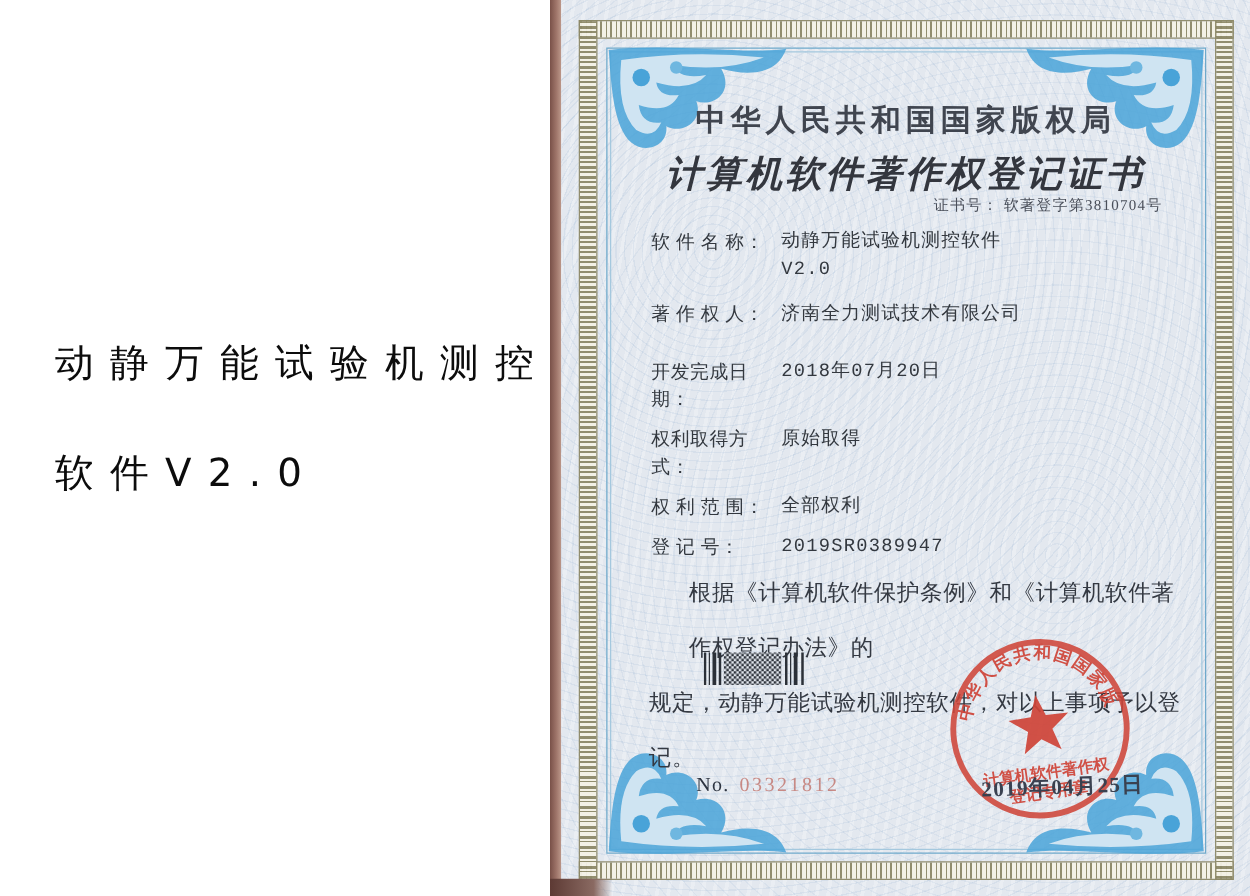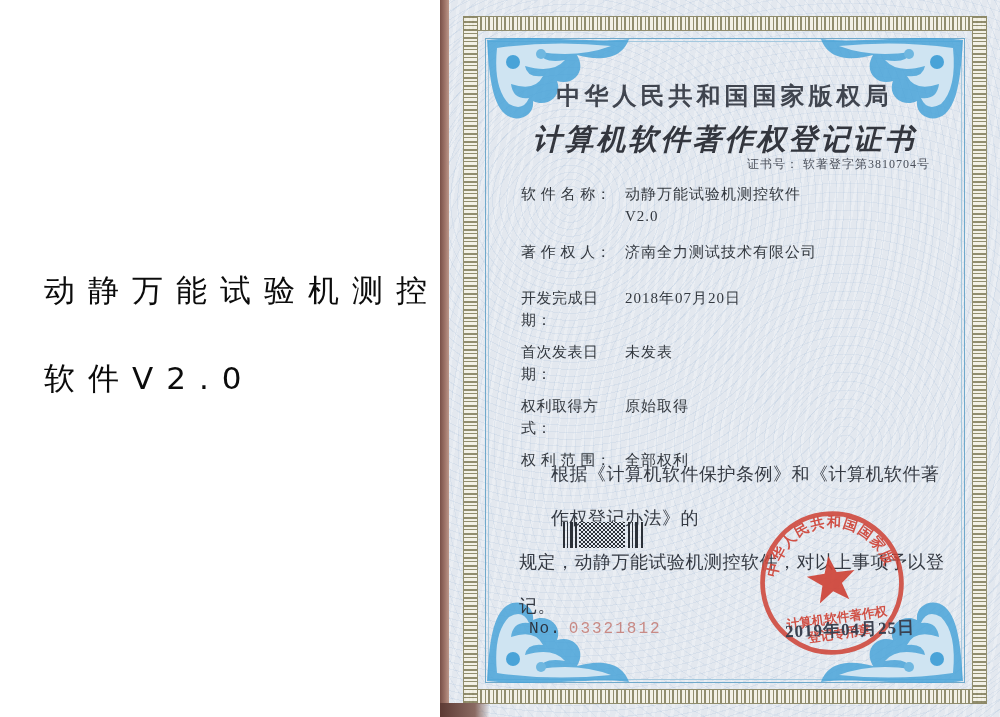--- a/index.html
+++ b/index.html
@@ -52,41 +52,41 @@
   
   .cert-header{position:absolute;left:50px;right:50px;top:80px;text-align:center;color:#3a3f49;}
   .cert-authority{font-size:24px;font-weight:600;letter-spacing:4px;color:#40454f;}
   .cert-title{margin-top:8px;font-size:29px;font-weight:700;letter-spacing:3px;color:#33363e;font-style:italic;}
   .cert-no-line{position:absolute;right:70px;top:156px;font-size:12px;color:#4a4f5a;letter-spacing:1px;}
 
   
   .fields{position:absolute;left:72px;right:40px;top:183px;color:#33383f;}
   .frow{display:flex;align-items:flex-start;font-size:15px;line-height:22px;}
   .flabel{width:104px;flex:0 0 104px;letter-spacing:.5px;}
-  .fvalue{font-weight:500;letter-spacing:1px;}
+  .fvalue{font-weight:500;letter-spacing:1px;font-family:Liberation Mono, monospace;}
   .frow.r2{margin-top:14px;}
   .frow.r3{margin-top:24px;}
   .frow.r4,.frow.r5,.frow.r6,.frow.r7{margin-top:10px;}
 
   
   .statement{position:absolute;left:70px;right:52px;top:452px;font-size:18px;
     line-height:44px;color:#343942;letter-spacing:.5px;}
   .statement .s1{padding-left:32px;}
 
   
   .barcode{position:absolute;left:114px;top:521px;}
 
   
   .seal{position:absolute;left:308px;top:508px;width:150px;height:150px;
     transform:rotate(-8deg);opacity:.92;}
   .issue-date{position:absolute;left:336px;top:618px;font-size:17px;font-weight:700;
     color:#3a4150;letter-spacing:1px;transform:rotate(-2deg);}
 
   
-  .serial{position:absolute;left:80px;top:620px;font-size:16px;color:#2d3441;letter-spacing:1px;font-family:Liberation Mono, monospace;}
+  .serial{position:absolute;left:108px;top:620px;font-size:16px;color:#2d3441;letter-spacing:1px;}
   .serial .red{color:#c2736b;opacity:.8;letter-spacing:2px;margin-left:8px;}
 </style>
 </head>
 <body>
 
 <div id="stage">
 
   <div class="left-caption">
     <div class="cap-line">动静万能试验机测控</div>
     <div class="cap-line cap-line2">软件V2.0</div>
@@ -146,31 +146,31 @@
           </span>
         </div>
         <div class="frow r2">
           <span class="flabel">著 作 权 人：</span>
           <span class="fvalue">济南全力测试技术有限公司</span>
         </div>
         <div class="frow r3">
           <span class="flabel">开发完成日期：</span>
           <span class="fvalue">2018年07月20日</span>
         </div>
-        <div class="frow r4">
-          <span class="flabel">首次发表日期：</span>
-          <span class="fvalue">未发表</span>
-        </div>
         <div class="frow r5">
           <span class="flabel">权利取得方式：</span>
           <span class="fvalue">原始取得</span>
         </div>
         <div class="frow r6">
           <span class="flabel">权 利 范 围：</span>
           <span class="fvalue">全部权利</span>
+        </div>
+        <div class="frow r7">
+          <span class="flabel">登  记  号：</span>
+          <span class="fvalue">2019SR0389947</span>
         </div>
       </div>
 
       <div class="statement">
         <div class="s1">根据《计算机软件保护条例》和《计算机软件著作权登记办法》的</div>
         <div class="s2">规定，动静万能试验机测控软件，对以上事项予以登记。</div>
       </div>
 
       <svg class="barcode" width="82" height="28" viewBox="0 0 82 28">
         <defs>

